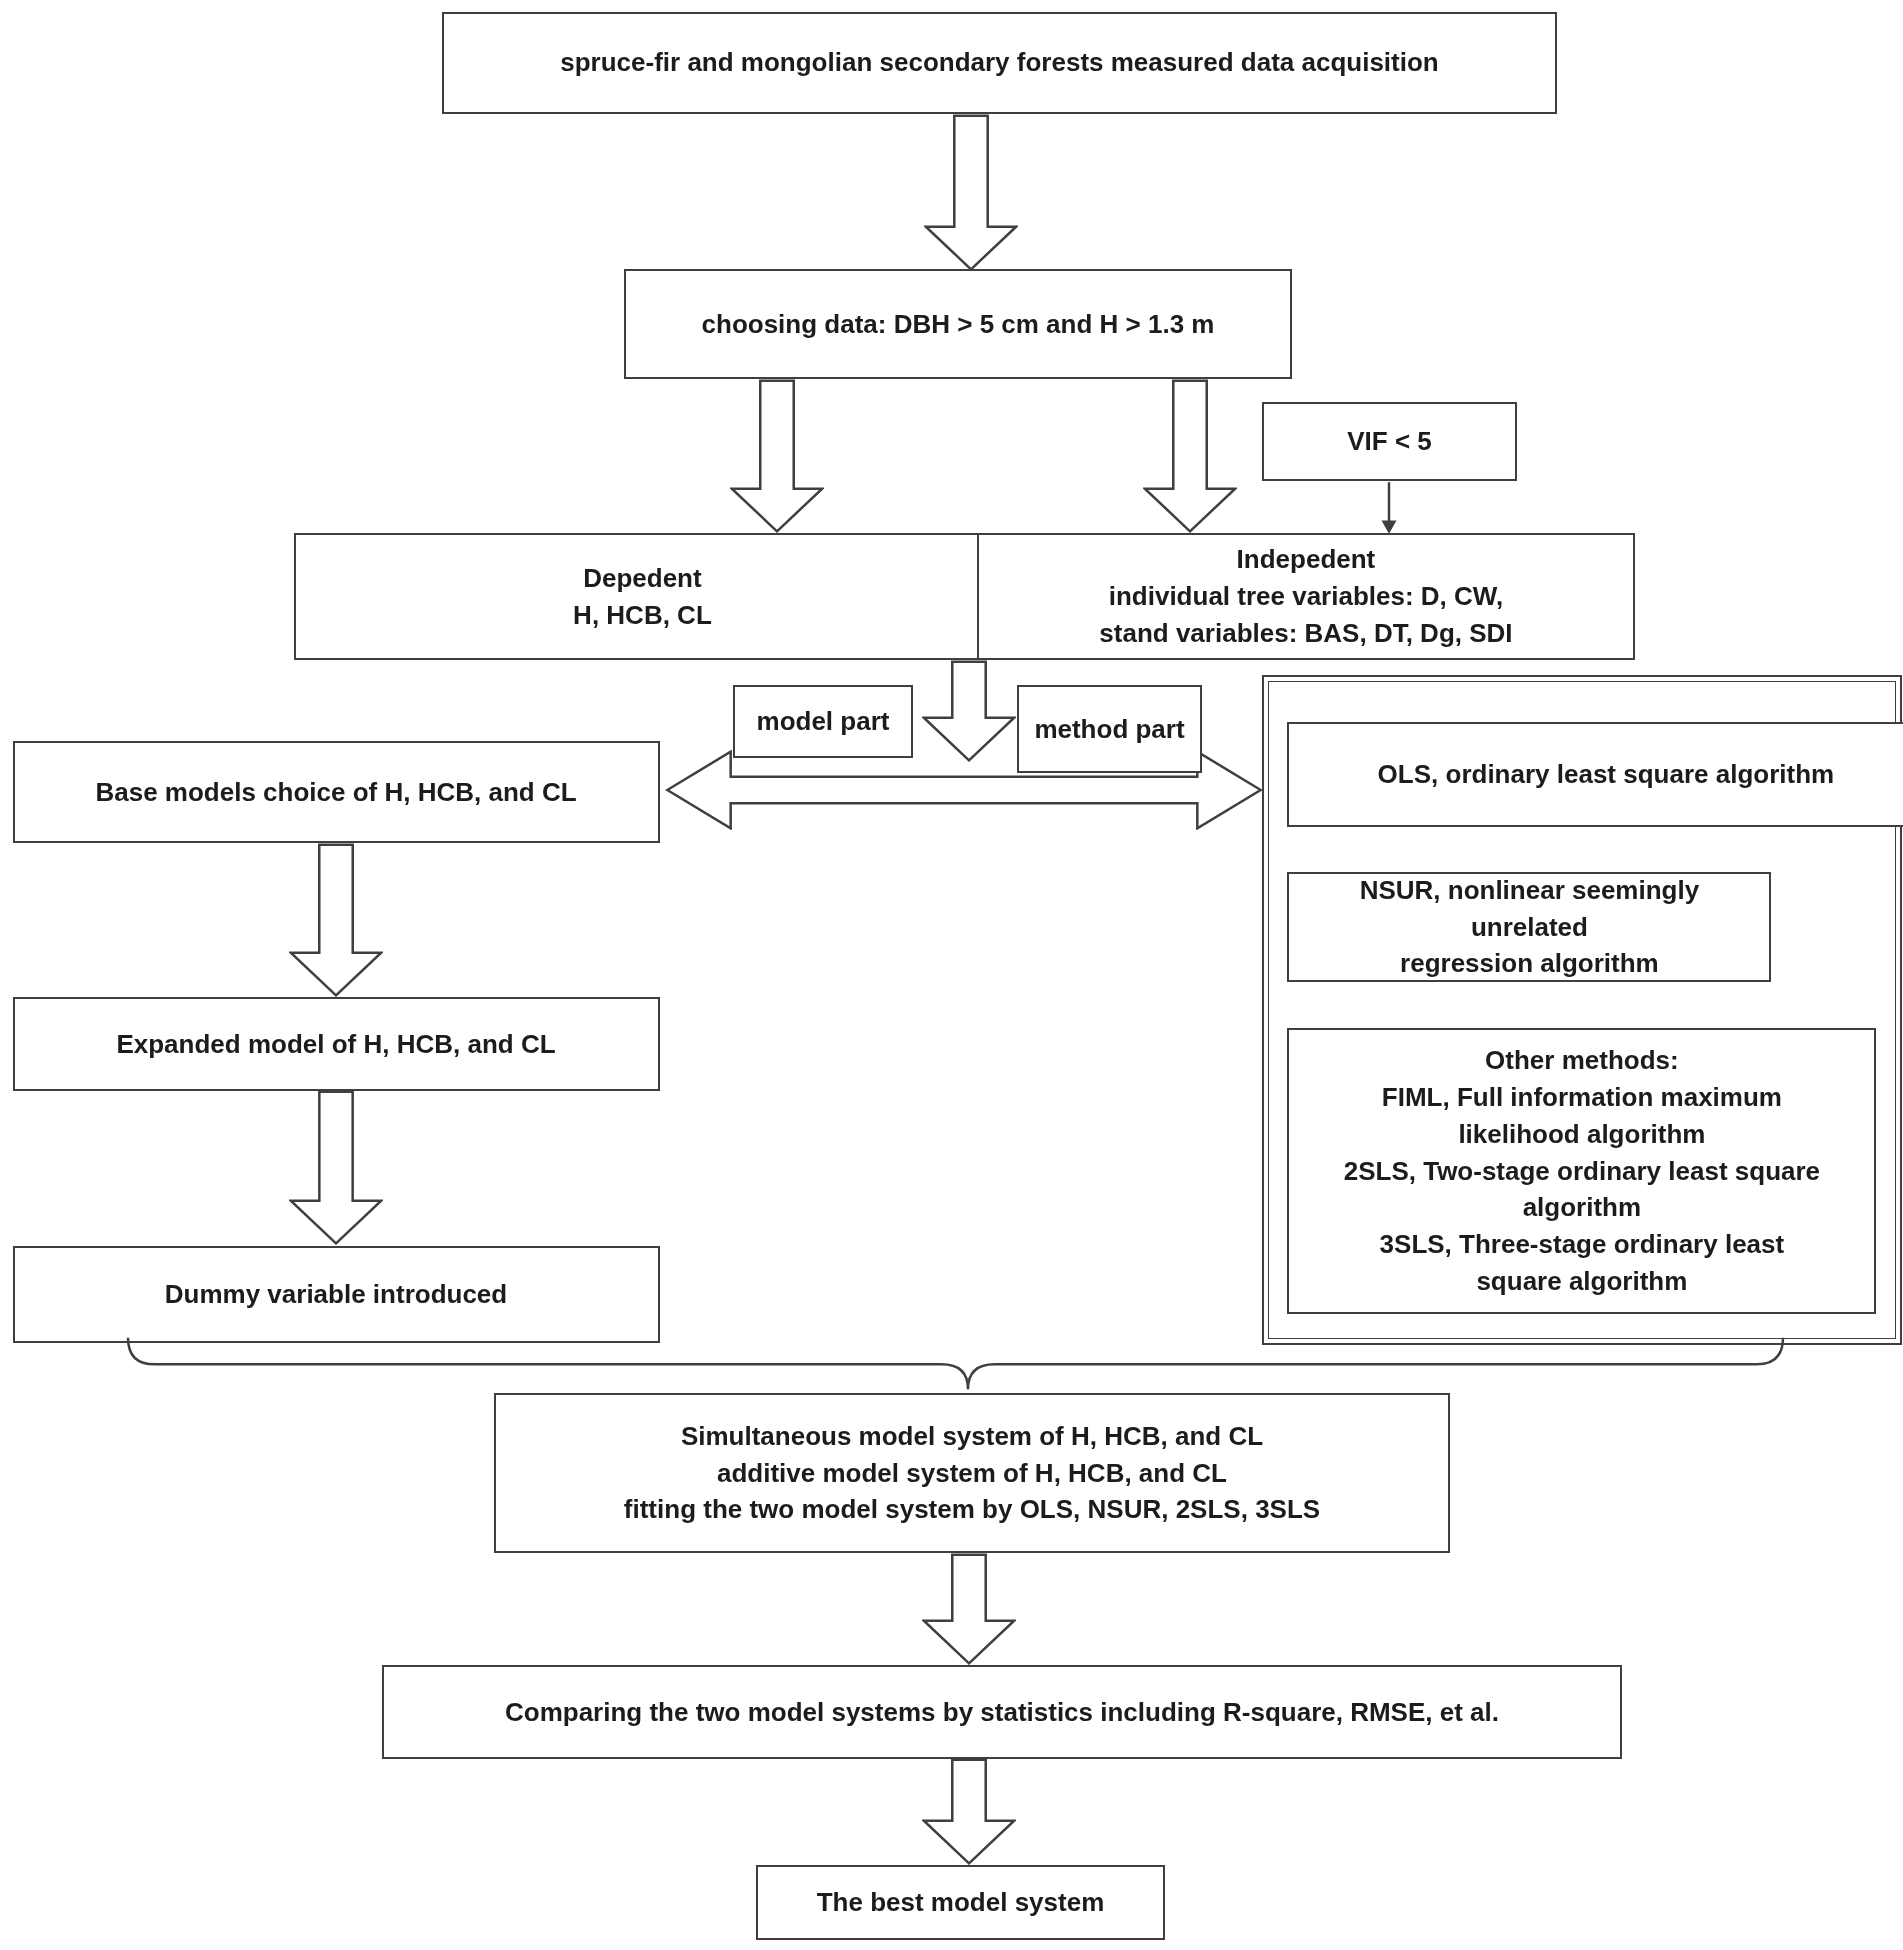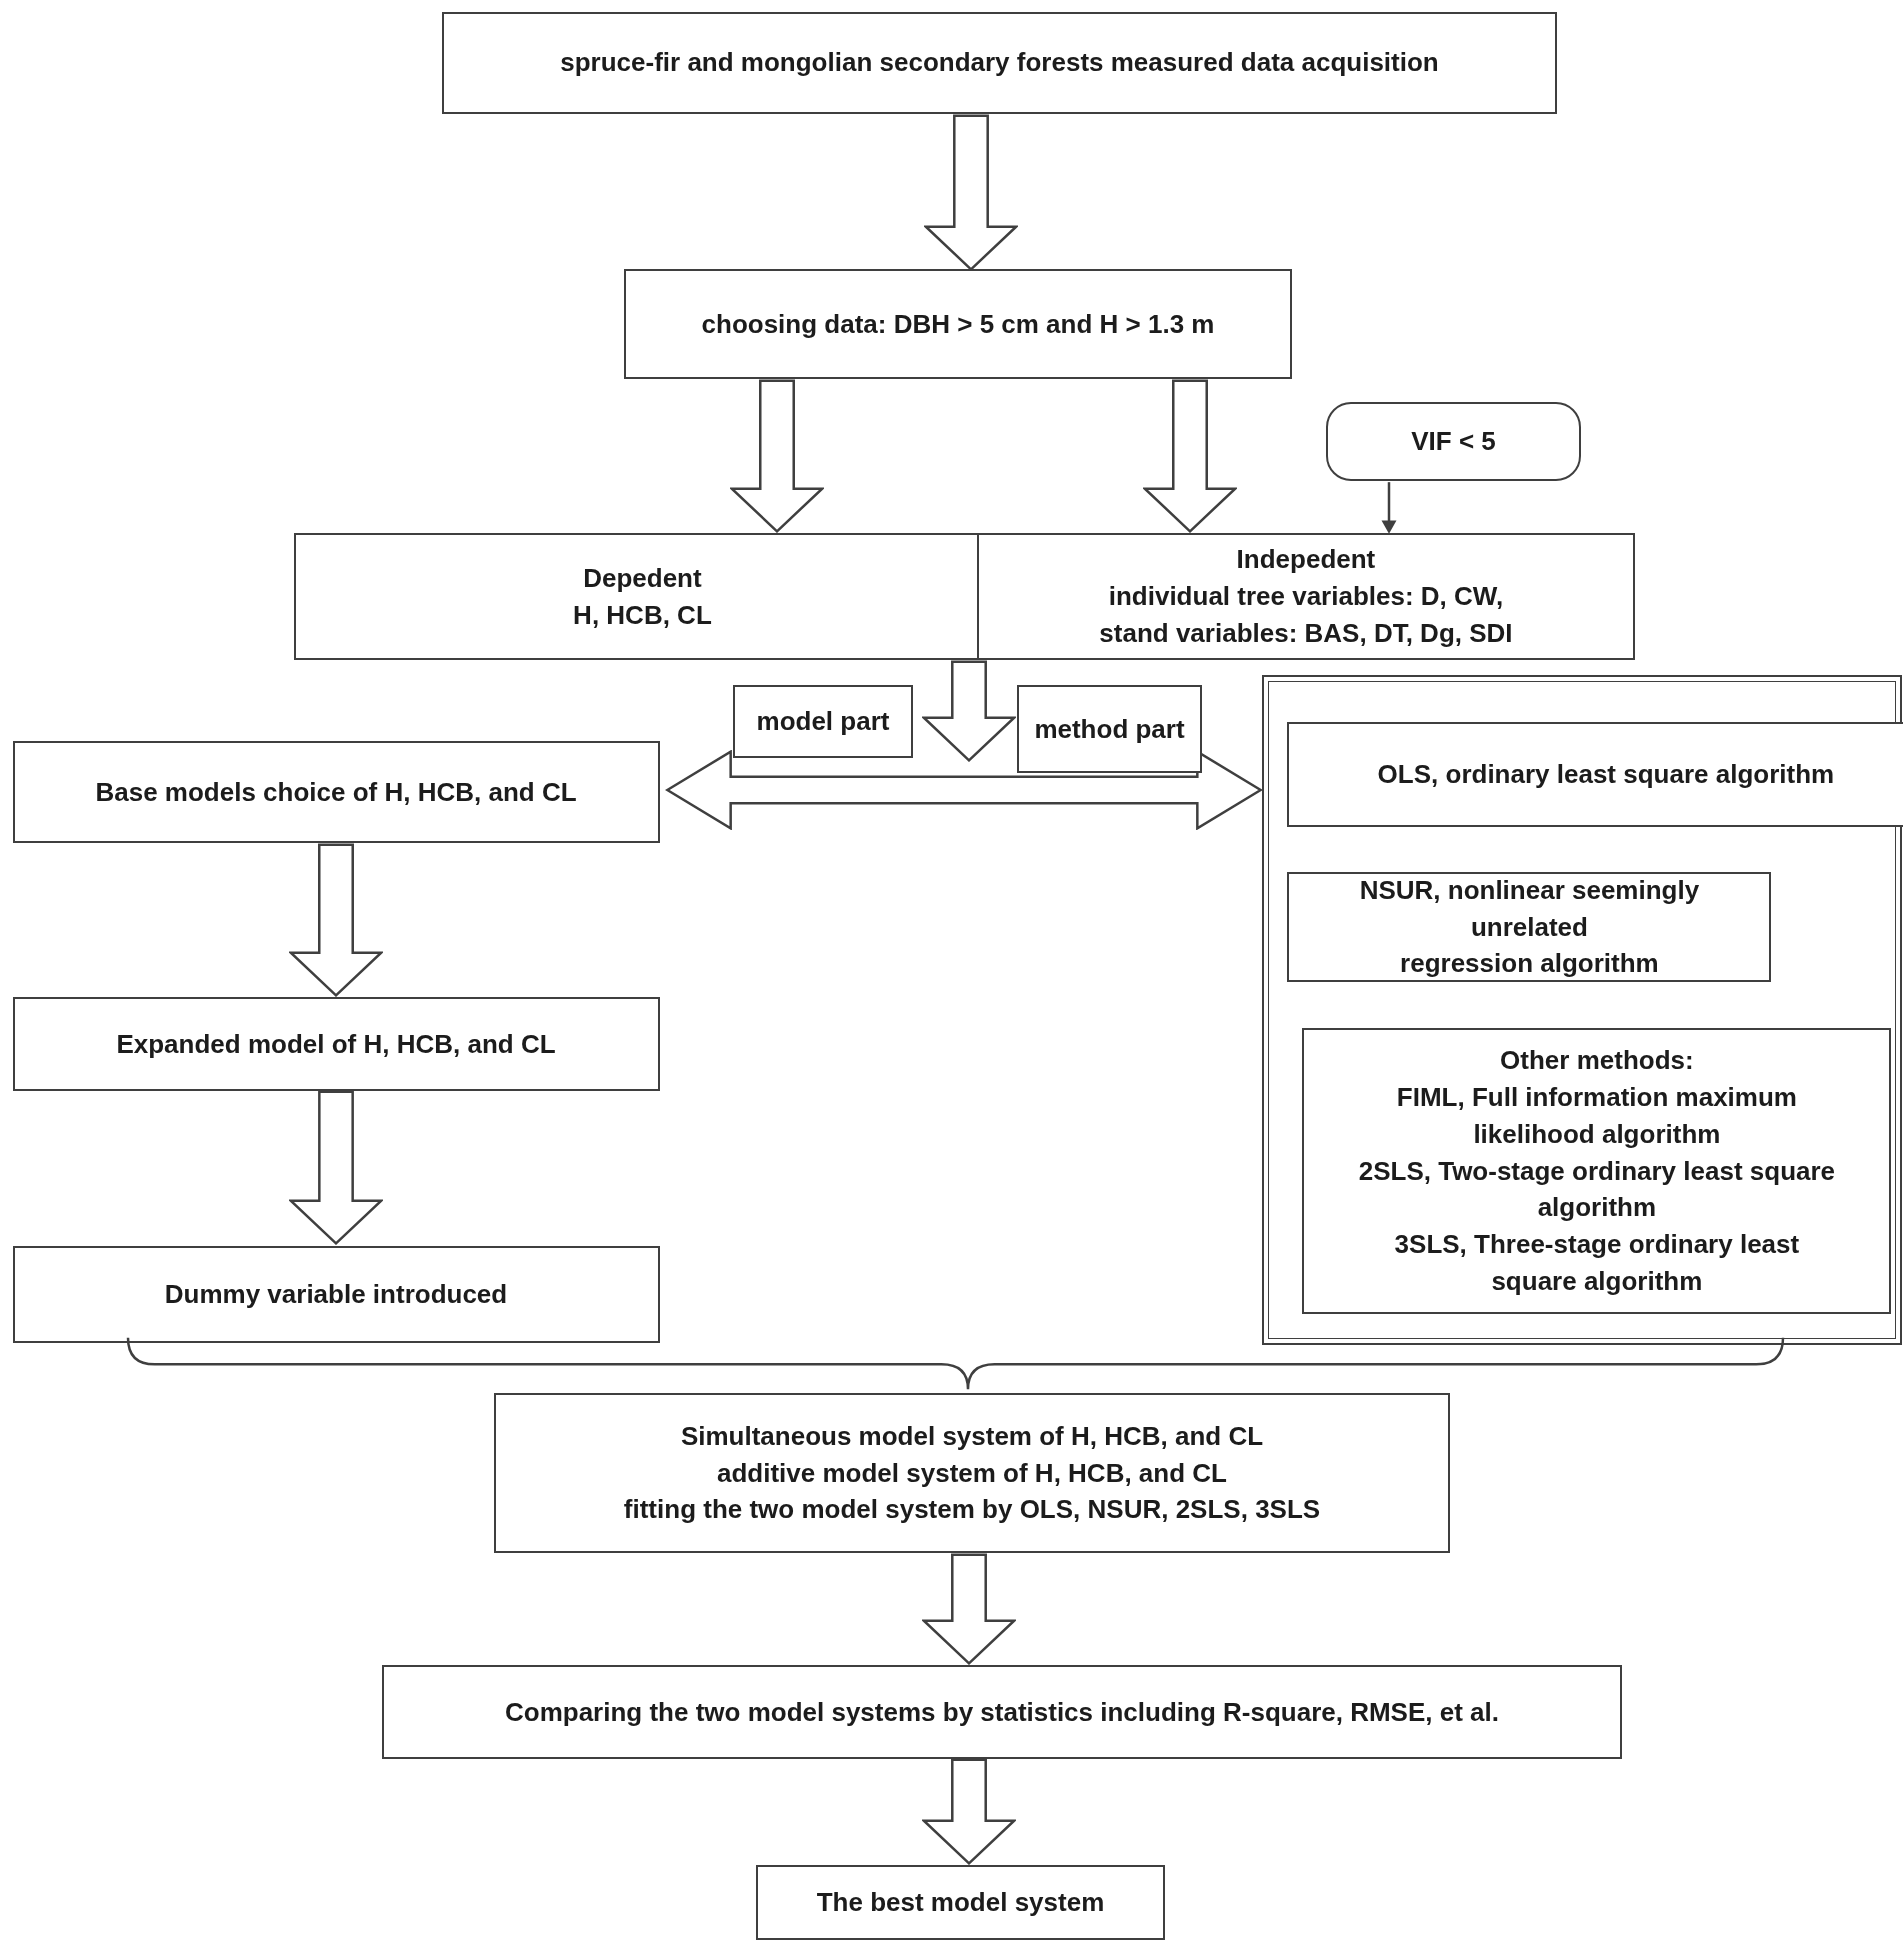--- a/index.html
+++ b/index.html
@@ -78,21 +78,21 @@
     <span class="lbl">choosing data: DBH &gt; 5 cm and H &gt; 1.3 m</span>
   </div>
 
   <svg class="arr" style="left:730px; top:379px;" width="94" height="154" viewBox="0 0 112 184">
     <path class="hollow" d="M36 2 L76 2 L76 131 L110 131 L56 182 L2 131 L36 131 Z"></path>
   </svg>
   <svg class="arr" style="left:1143px; top:379px;" width="94" height="154" viewBox="0 0 112 184">
     <path class="hollow" d="M36 2 L76 2 L76 131 L110 131 L56 182 L2 131 L36 131 Z"></path>
   </svg>
 
-  <div class="node" style="left:1326px; top:402px; width:255px; height:79px;border-radius:25px;">
+  <div class="node" style="left:1262px; top:402px; width:255px; height:79px;">
     <span class="lbl">VIF &lt; 5</span>
   </div>
   <svg class="arr" style="left:1379px; top:482px;" width="20" height="52" viewBox="0 0 24 62">
     <path class="thin" d="M12 0 L12 48"></path>
     <path class="solidhead" d="M3 46 L21 46 L12 62 Z"></path>
   </svg>
 
   <div class="node split" style="left:294px; top:533px; width:1341px; height:127px;">
     <div class="cell" style="width:677px;margin-left:12px;">
       <span class="lbl">Depedent
@@ -145,21 +145,21 @@
 
     <div class="node" style="left:23.4px; top:45px; width:637px; height:105px;">
       <span class="lbl">OLS, ordinary least square algorithm</span>
     </div>
 
     <div class="node" style="left:23.4px; top:195px; width:484px; height:110px;">
       <span class="lbl">NSUR, nonlinear seemingly unrelated
 regression algorithm</span>
     </div>
 
-    <div class="node" style="left:23.4px; top:351px; width:589px; height:286px;margin-left:15px;">
+    <div class="node" style="left:23.4px; top:351px; width:589px; height:286px;">
       <span class="lbl">Other methods:
 FIML, Full information maximum
 likelihood algorithm
 2SLS, Two-stage ordinary least square
 algorithm
 3SLS, Three-stage ordinary least
 square algorithm</span>
     </div>
   </div>
 

